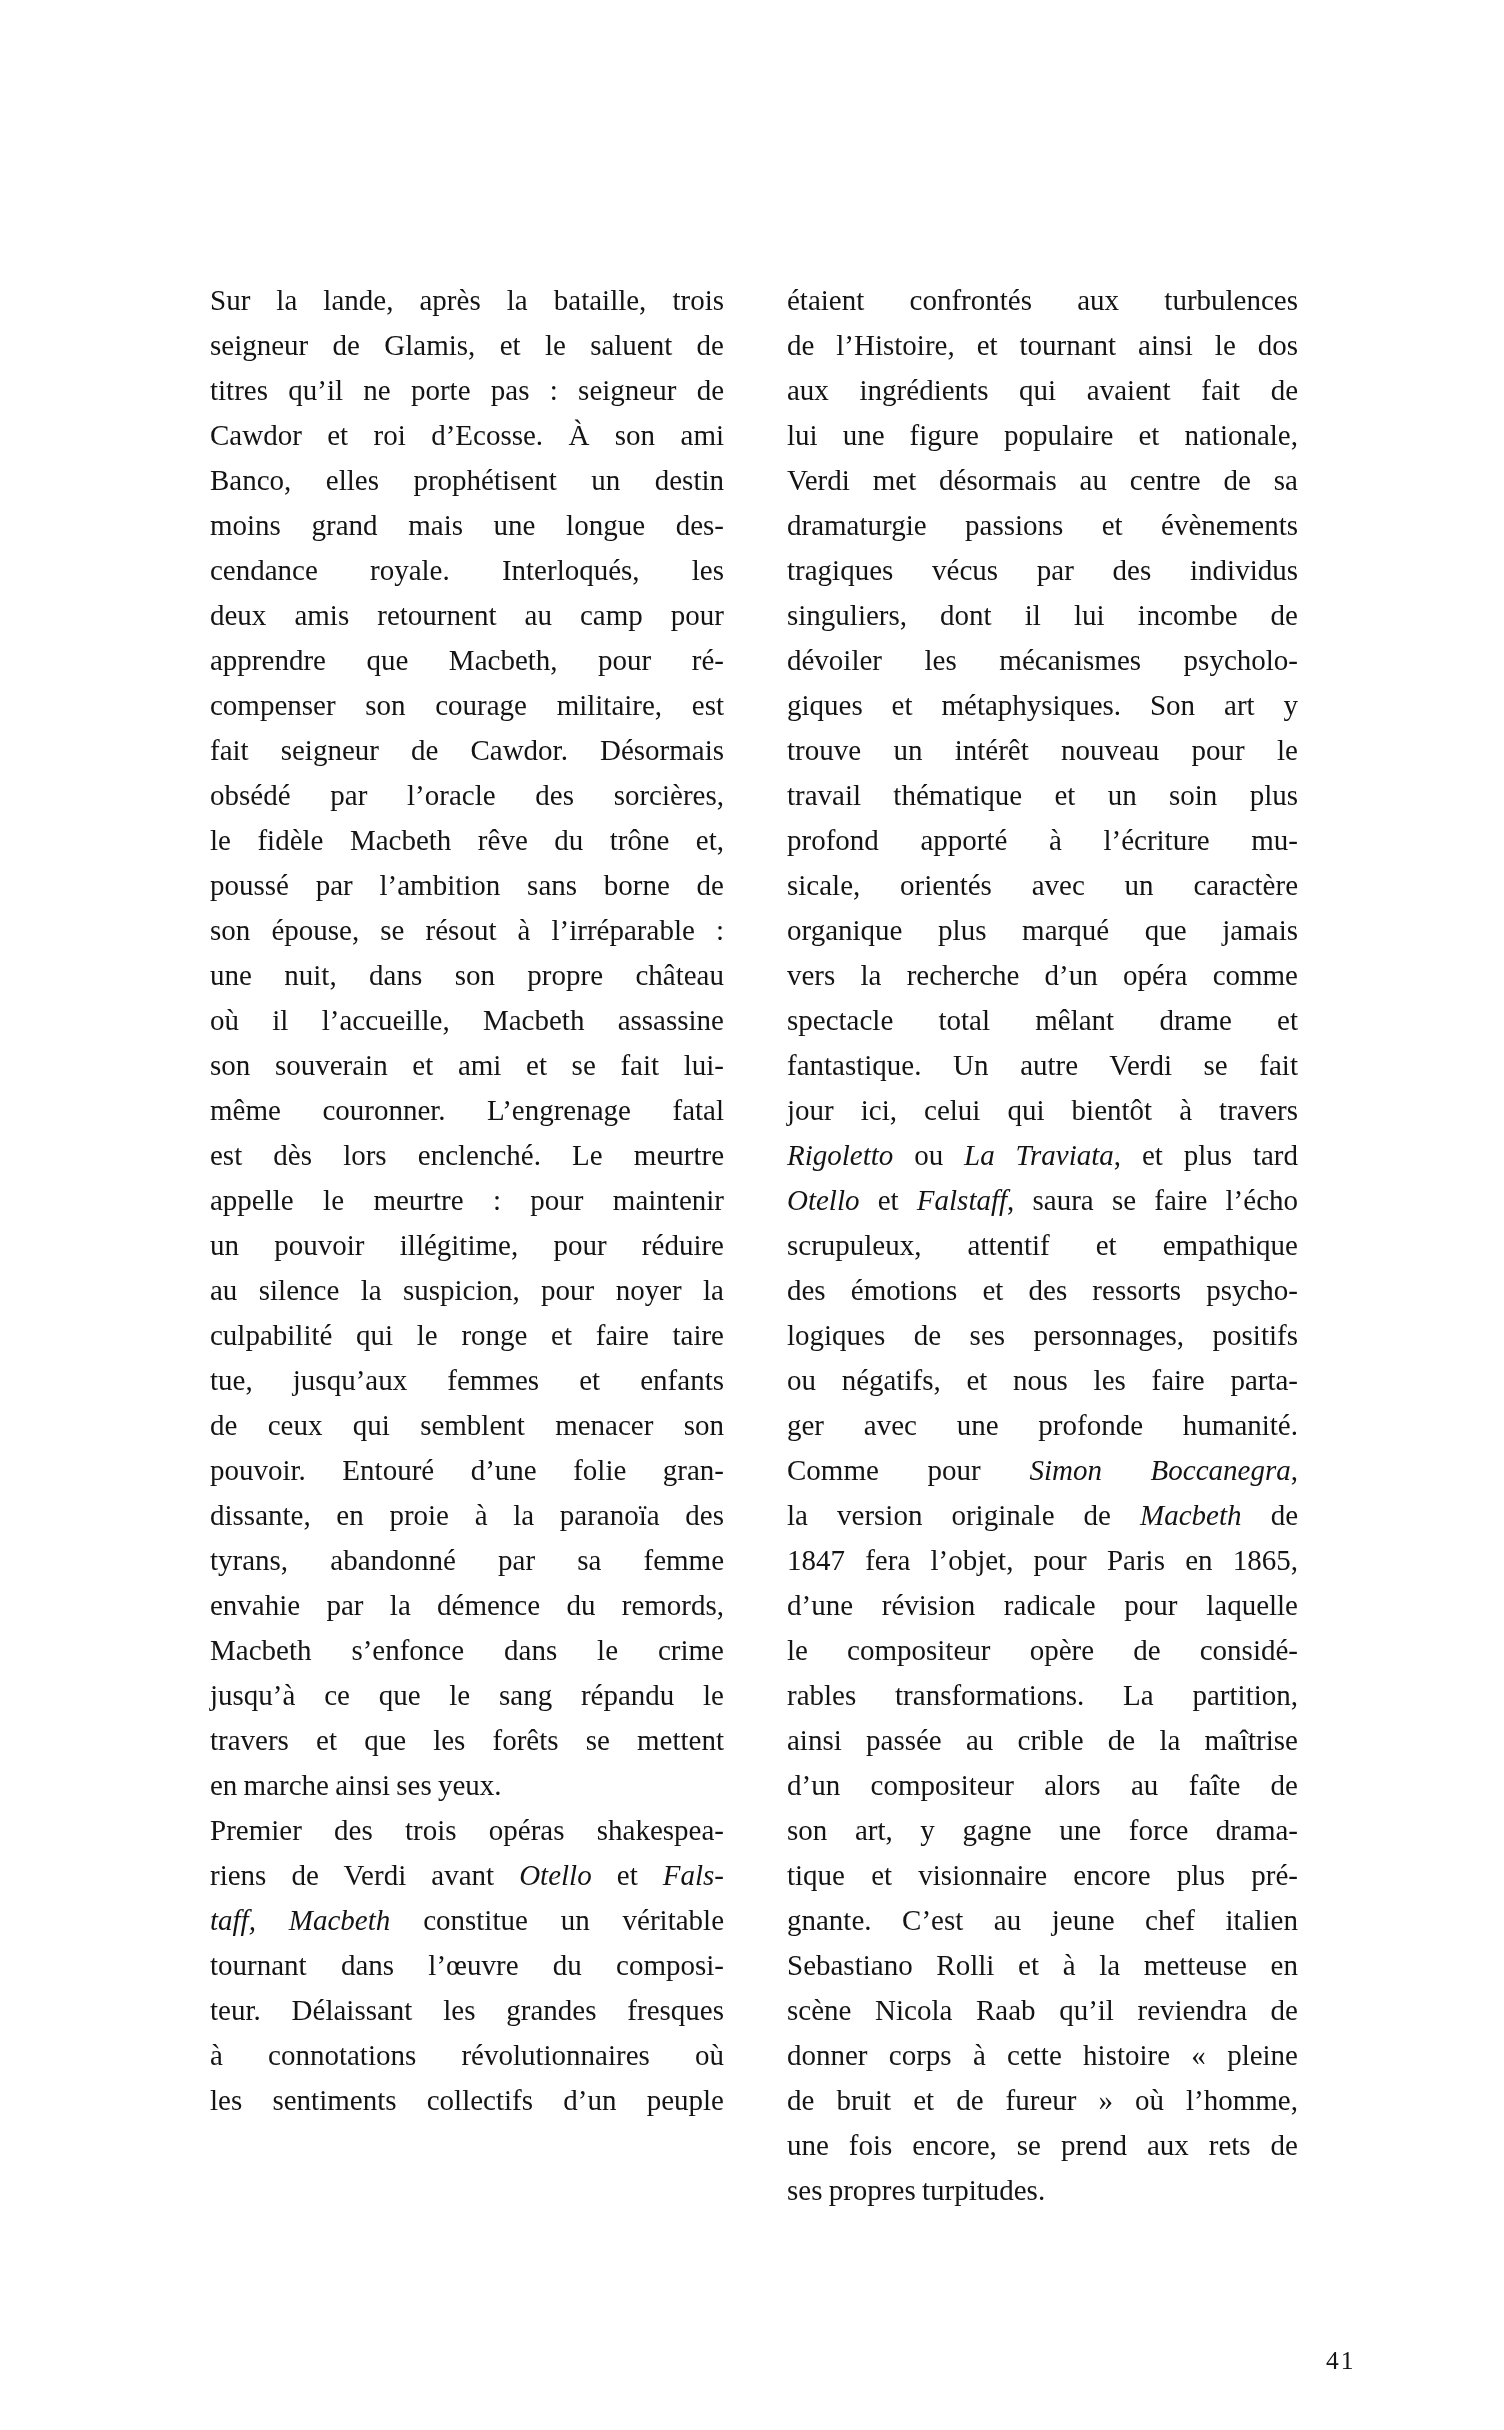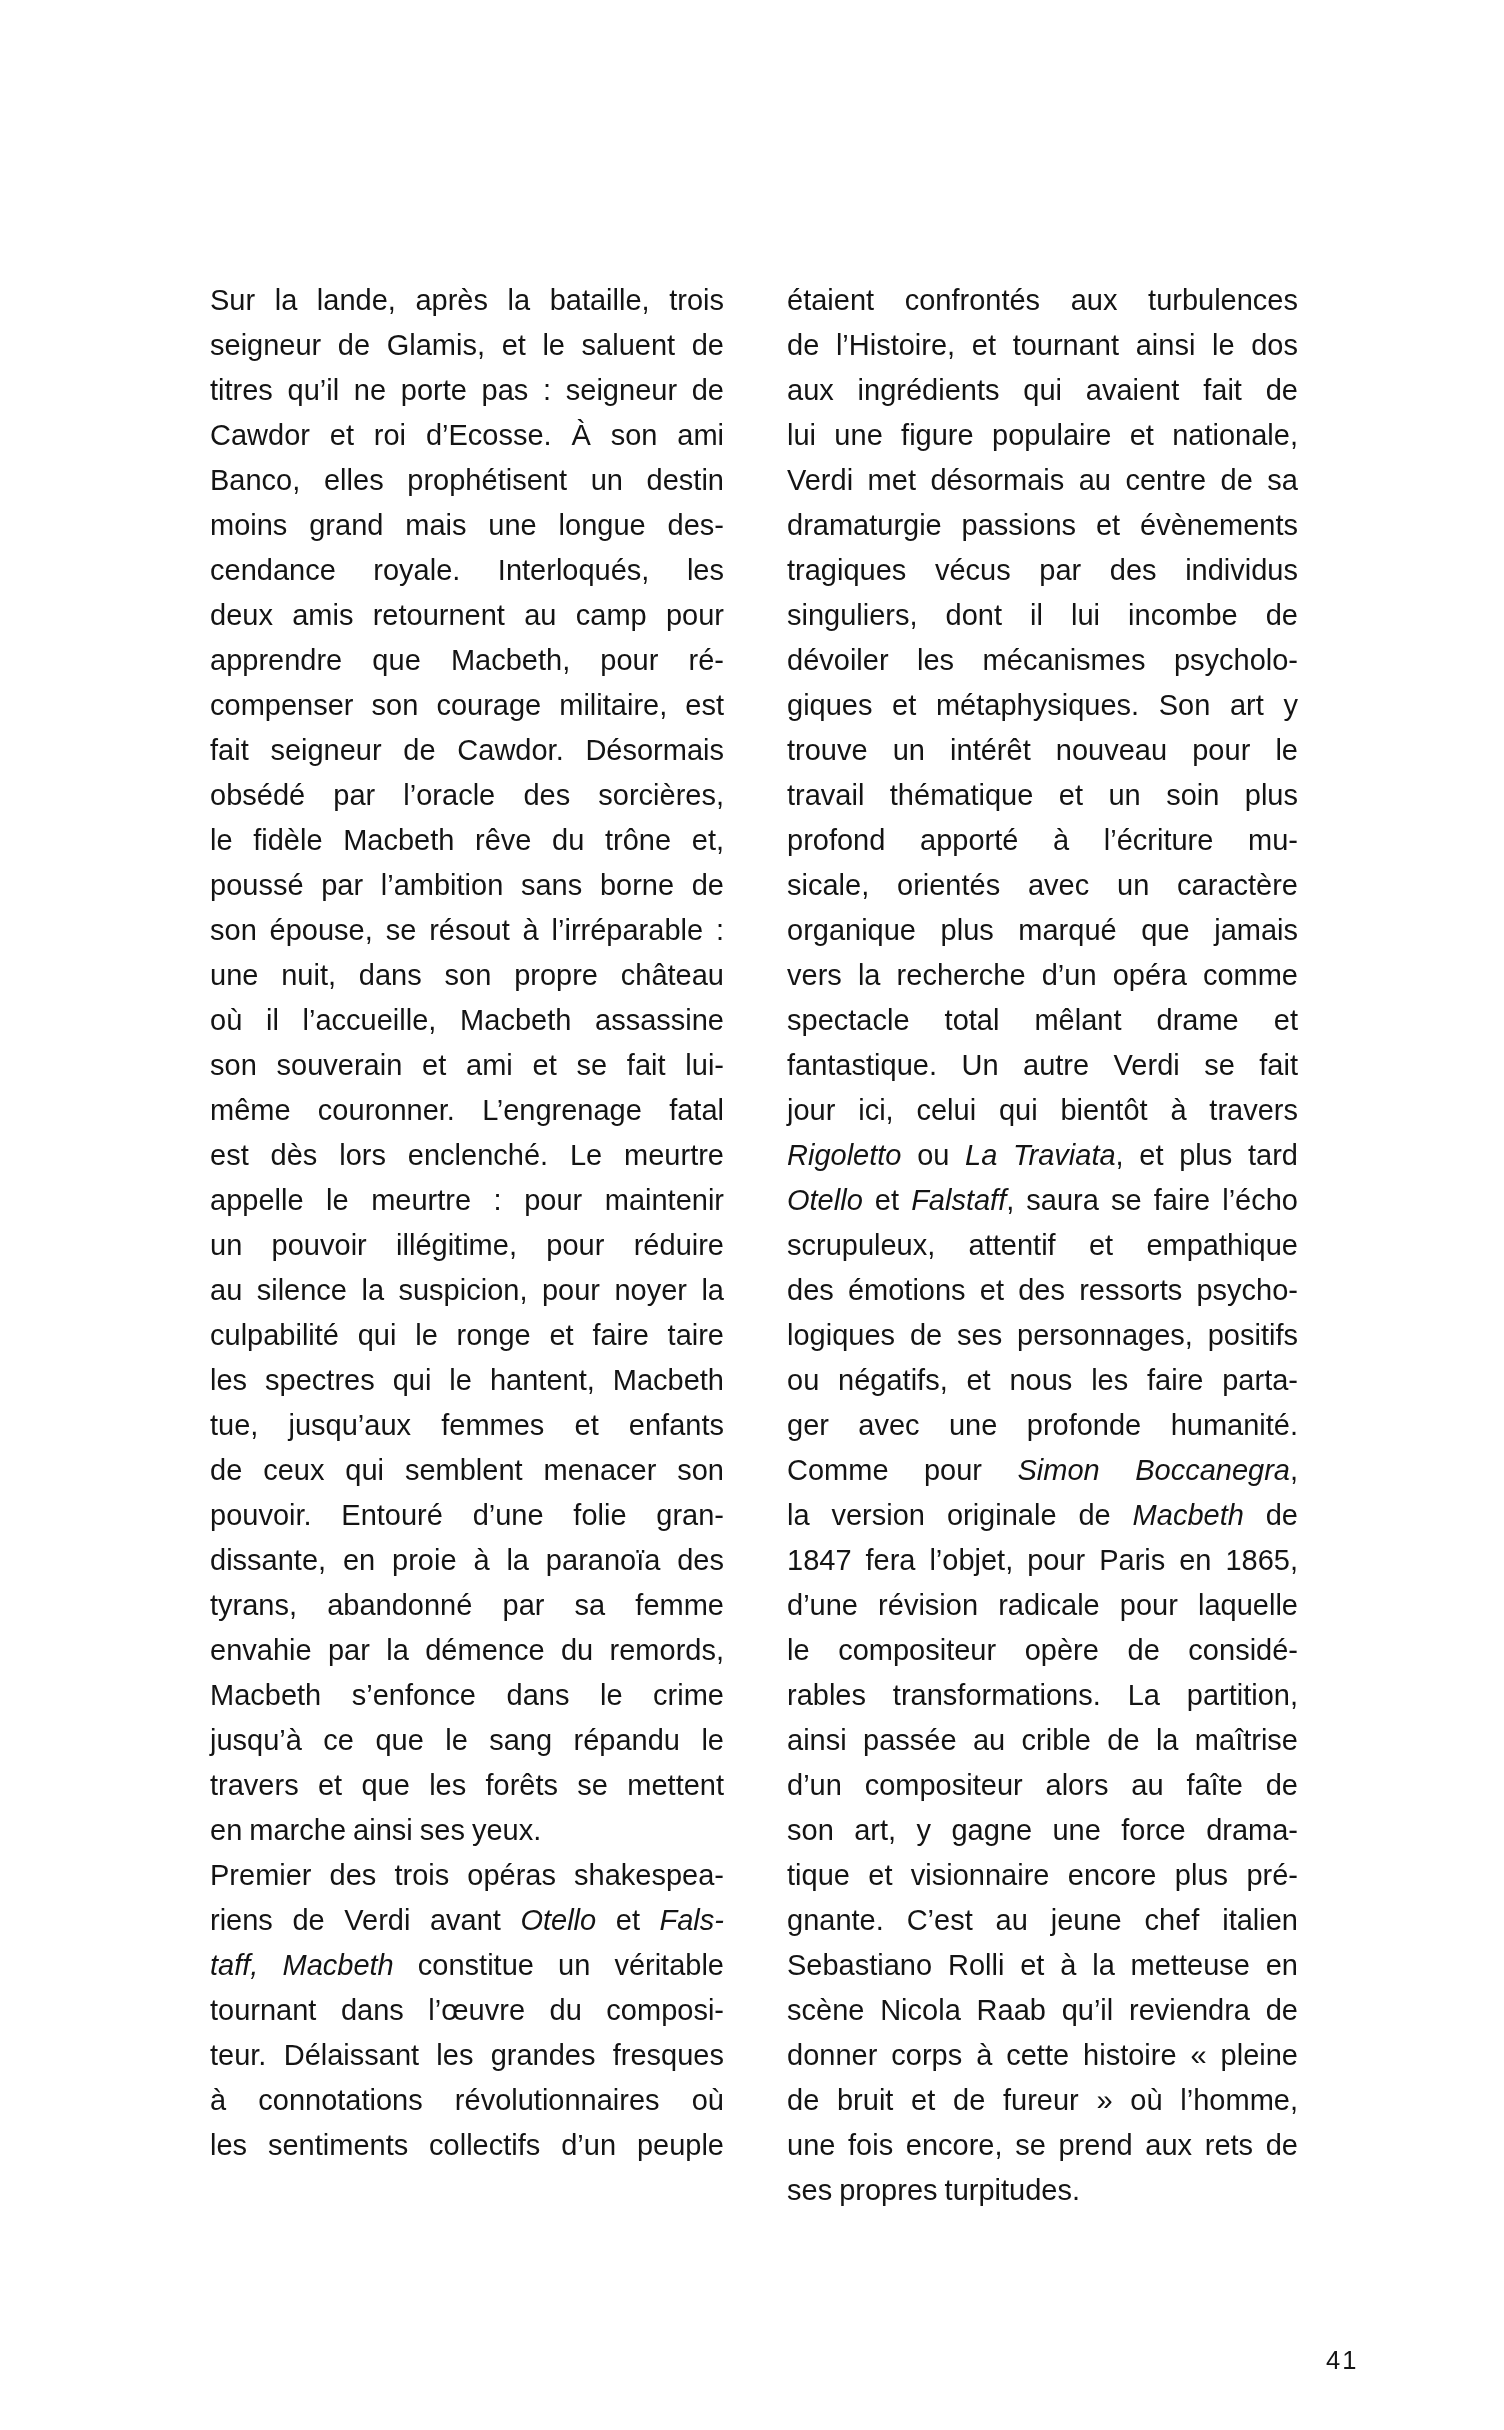--- a/index.html
+++ b/index.html
@@ -6,21 +6,21 @@
     margin: 0;
     padding: 0;
     background: #ffffff;
   }
   .page {
     position: relative;
     width: 1505px;
     height: 2431px;
     background: #ffffff;
     overflow: hidden;
-    font-family: Liberation Sans, sans-serif;
+    font-family: Liberation Serif, serif;
     color: #141414;
   }
   .text-block {
     position: absolute;
     left: 210px;
     top: 278px;
     width: 1087px;
     display: flex;
     gap: 63px;
     font-size: 29px;
@@ -73,21 +73,20 @@
         <div class="line"><span class="">son épouse, se résout à l’irréparable&nbsp;:</span></div>
         <div class="line"><span class="">une nuit, dans son propre château</span></div>
         <div class="line"><span class="">où il l’accueille, Macbeth assassine</span></div>
         <div class="line"><span class="">son souverain et ami et se fait lui-</span></div>
         <div class="line"><span class="">même couronner. L’engrenage fatal</span></div>
         <div class="line"><span class="">est dès lors enclenché. Le meurtre</span></div>
         <div class="line"><span class="">appelle le meurtre&nbsp;: pour maintenir</span></div>
         <div class="line"><span class="">un pouvoir illégitime, pour réduire</span></div>
         <div class="line"><span class="">au silence la suspicion, pour noyer la</span></div>
         <div class="line"><span class="">culpabilité qui le ronge et faire taire</span></div>
-        <div class="line"><span class="">les spectres qui le hantent, Macbeth</span></div>
         <div class="line"><span class="">tue, jusqu’aux femmes et enfants</span></div>
         <div class="line"><span class="">de ceux qui semblent menacer son</span></div>
         <div class="line"><span class="">pouvoir. Entouré d’une folie gran-</span></div>
         <div class="line"><span class="">dissante, en proie à la paranoïa des</span></div>
         <div class="line"><span class="">tyrans, abandonné par sa femme</span></div>
         <div class="line"><span class="">envahie par la démence du remords,</span></div>
         <div class="line"><span class="">Macbeth s’enfonce dans le crime</span></div>
         <div class="line"><span class="">jusqu’à ce que le sang répandu le</span></div>
         <div class="line"><span class="">travers et que les forêts se mettent</span></div>
         <div class="line para-end"><span class="">en marche ainsi ses yeux.</span></div>

